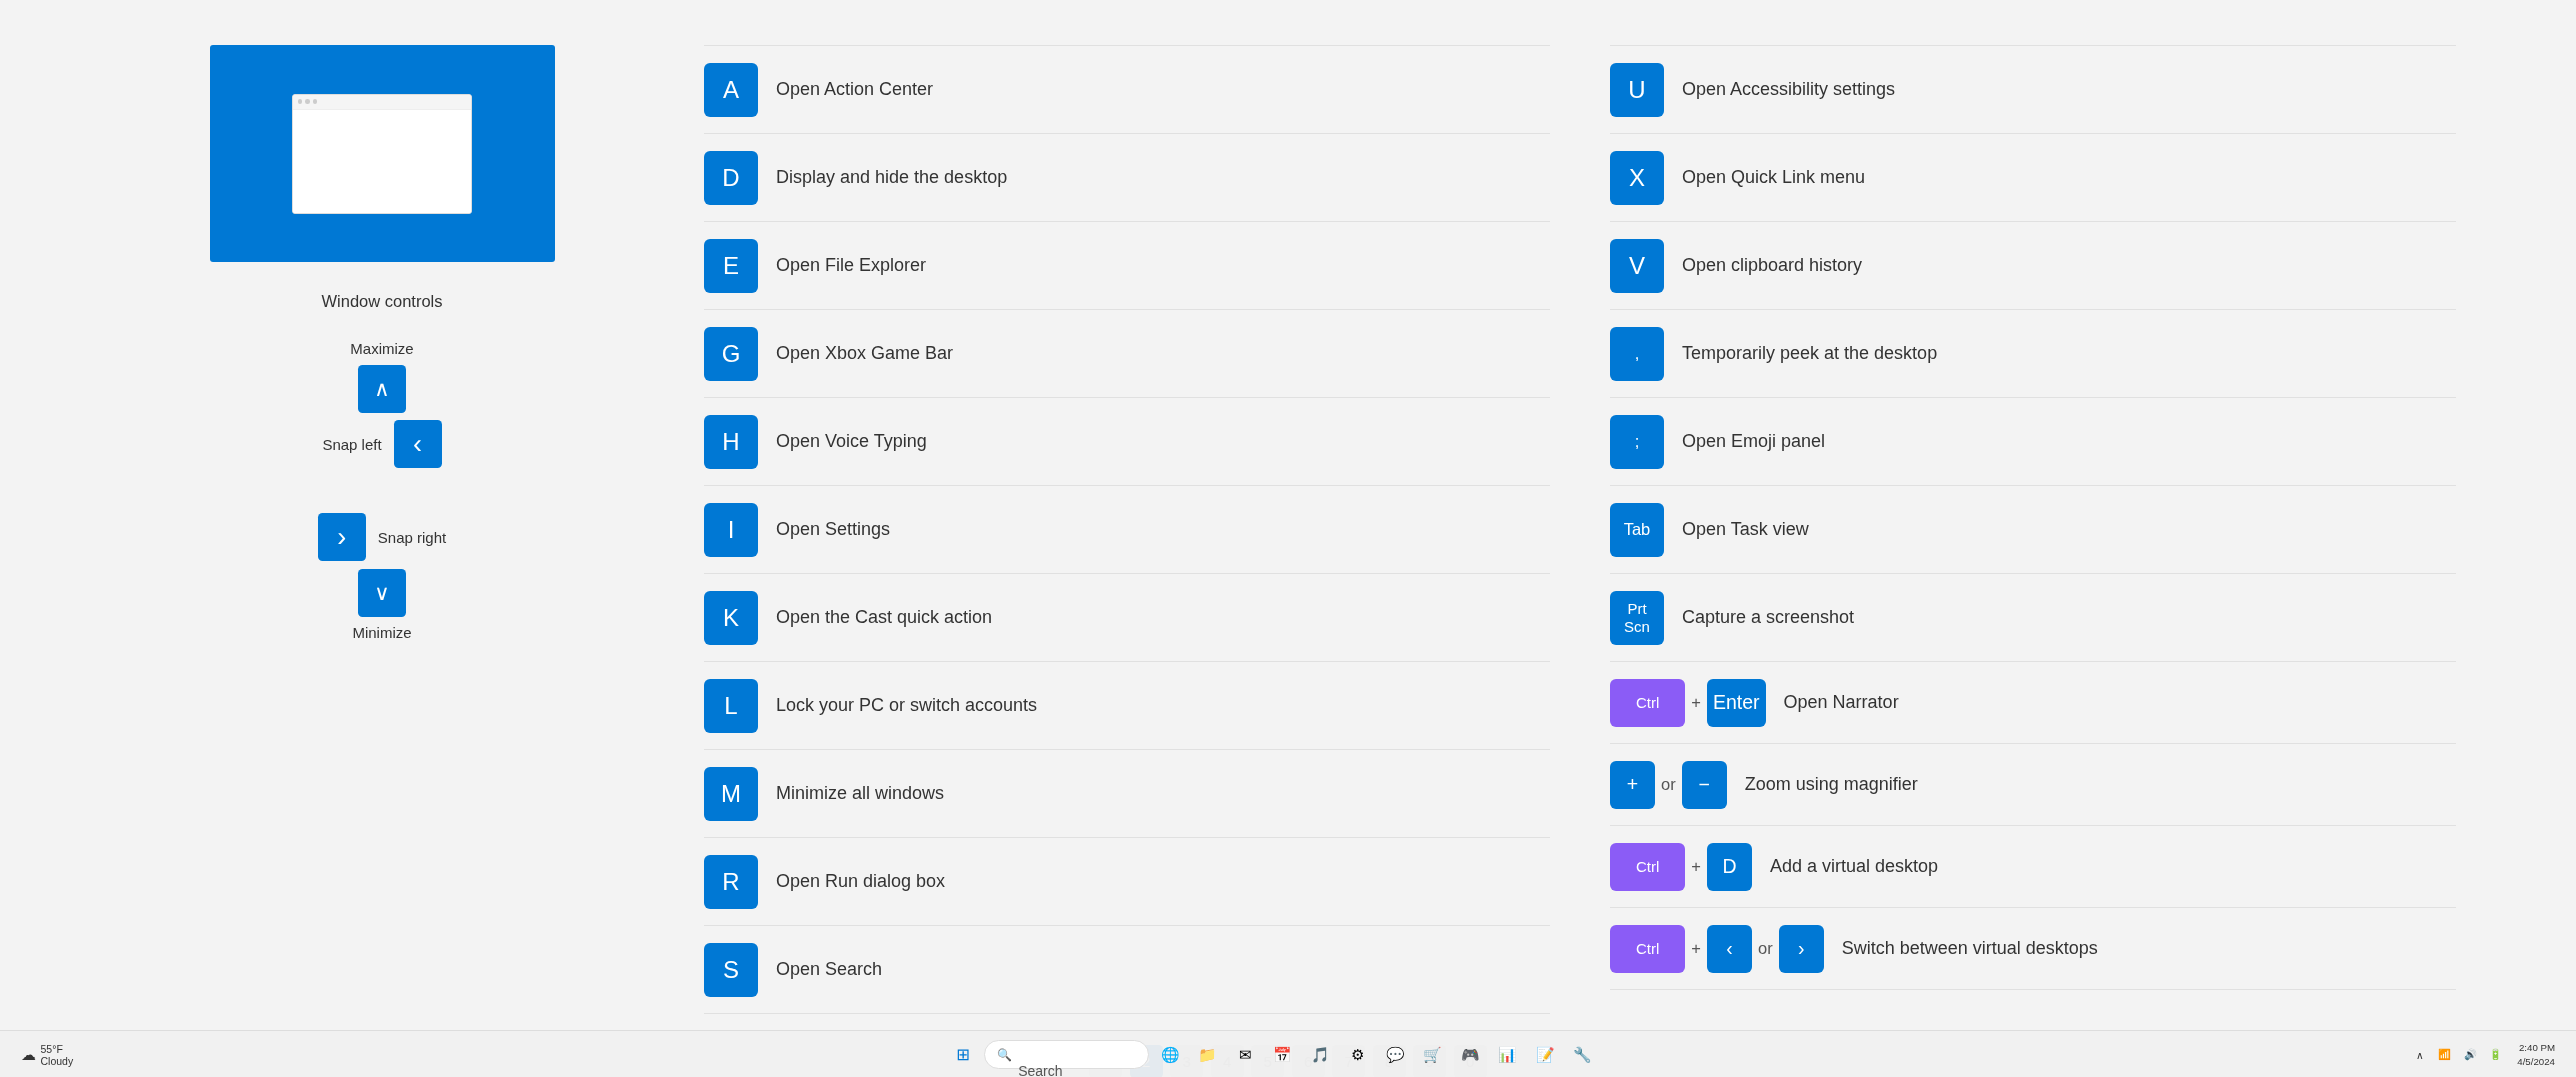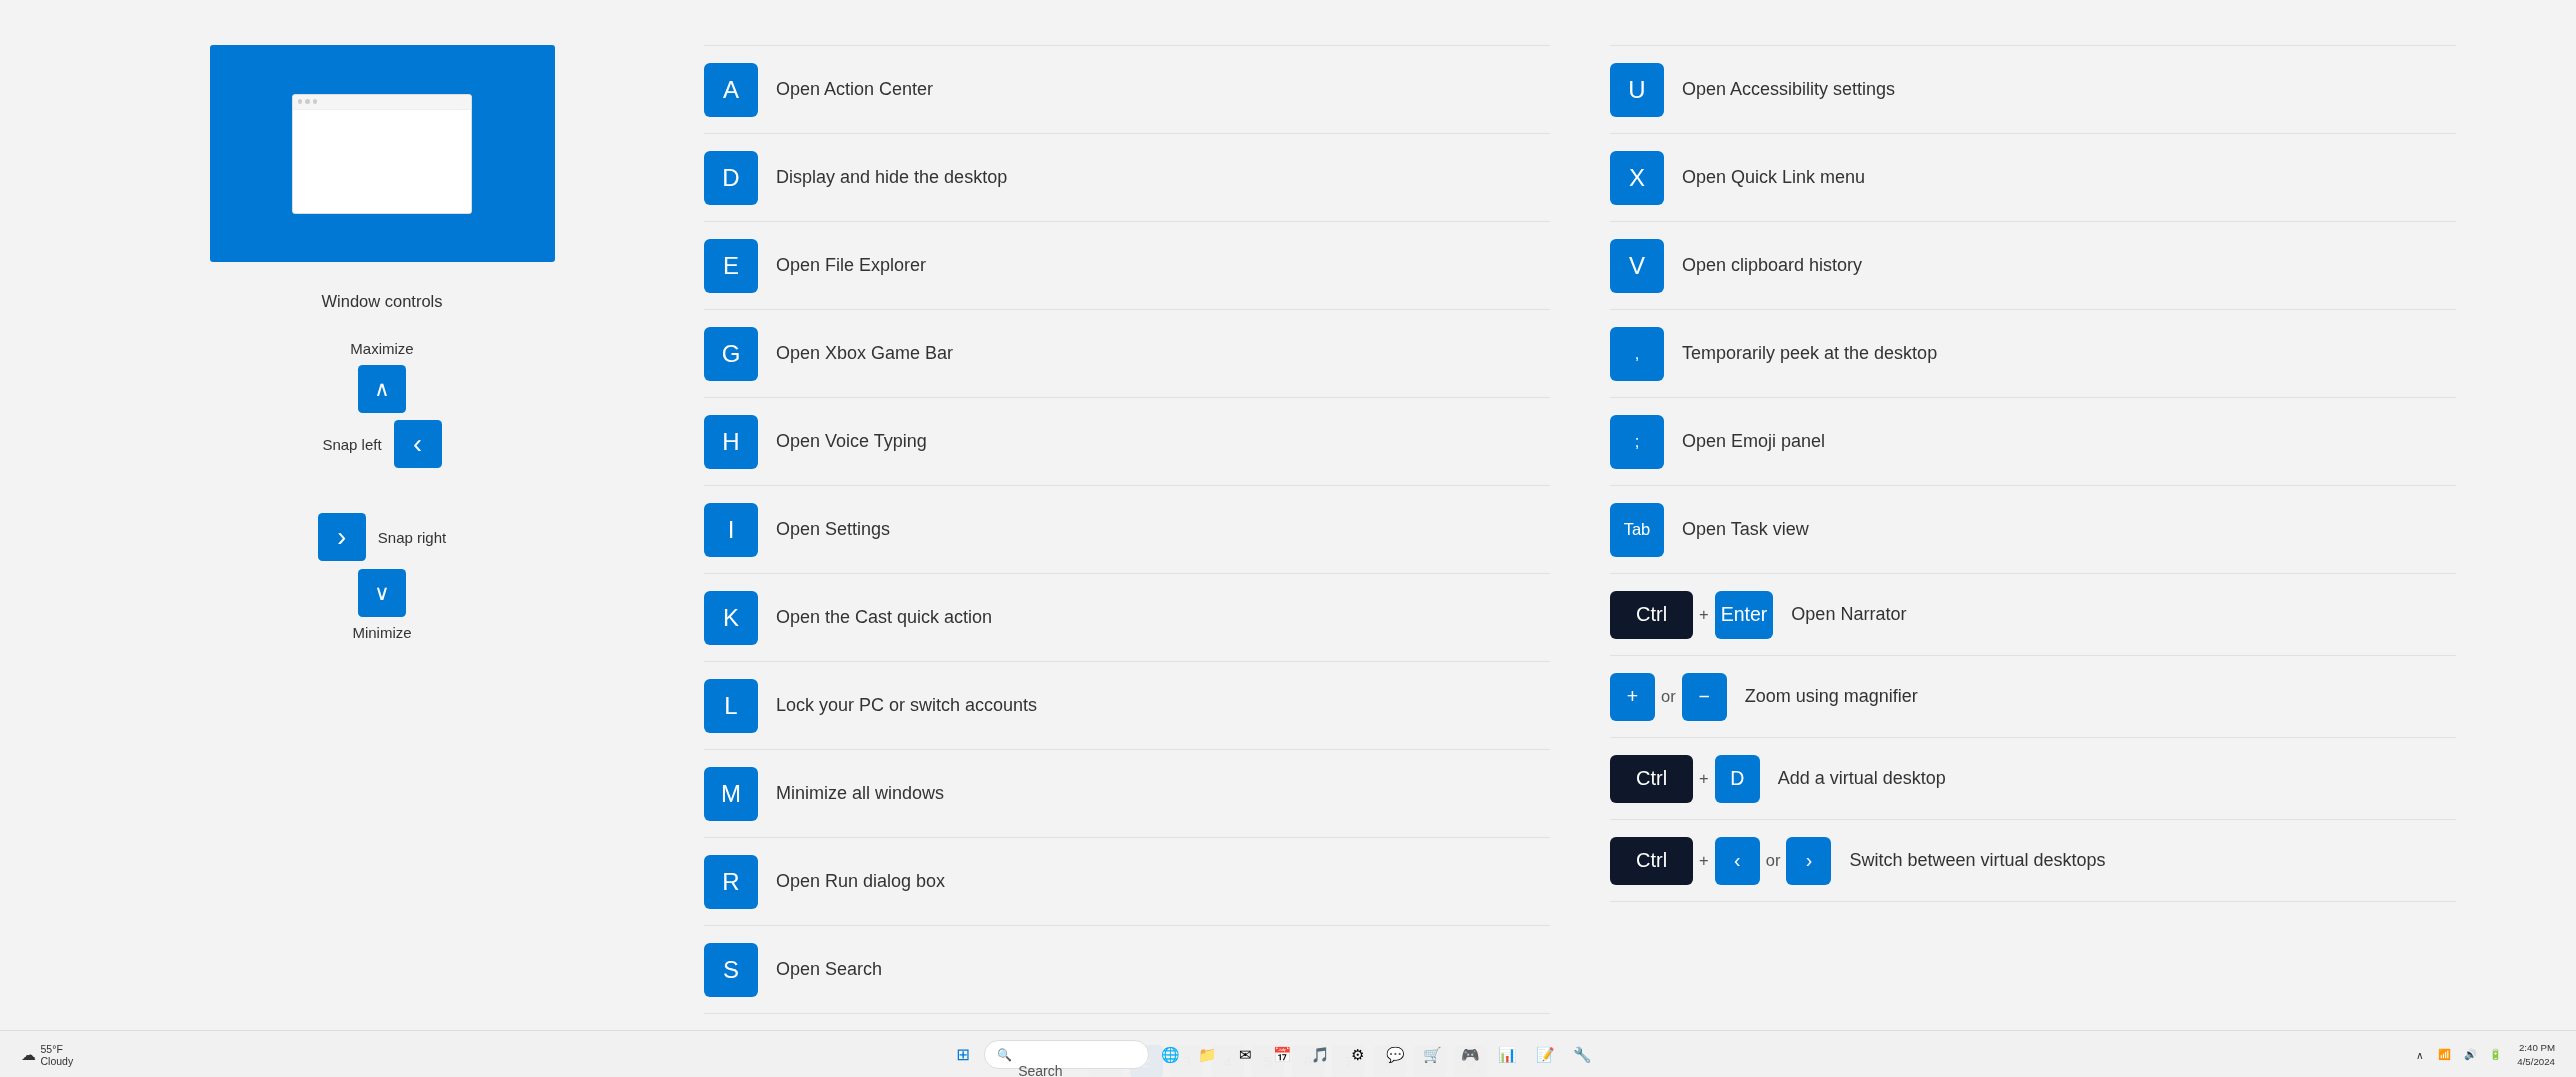--- a/index.html
+++ b/index.html
@@ -219,27 +219,27 @@
       color: white;
       font-size: 19.5px;
       font-weight: 500;
       flex-shrink: 0;
       padding: 0 6px;
     }
 
     .key-badge-ctrl {
       min-width: 67px;
       height: 48px;
-      background: #0f172a;
+      background: #8b5cf6;
       border-radius: 6px;
       display: flex;
       align-items: center;
       justify-content: center;
       color: white;
-      font-size: 20px;
+      font-size: 15px;
       font-weight: 500;
       flex-shrink: 0;
       padding: 0 26px;
     }
 
     
     .pagination {
       display: flex;
       justify-content: center;
       align-items: center;
@@ -512,20 +512,27 @@
       </div>
       <div class="shortcut-row">
         <div class="key-badge small-text">;</div>
         <div class="shortcut-desc">Open Emoji panel</div>
       </div>
       <div class="shortcut-row">
         <div class="key-badge small-text">Tab</div>
         <div class="shortcut-desc">Open Task view</div>
       </div>
       <div class="shortcut-row">
+        <div class="key-badge multi">
+            <span>Prt</span>
+            <span>Scn</span>
+          </div>
+        <div class="shortcut-desc">Capture a screenshot</div>
+      </div>
+      <div class="shortcut-row">
         <div class="key-combo">
           <div class="key-badge-ctrl">Ctrl</div>
           <div class="key-combo-text">+</div>
           <div class="key-badge-sm">Enter</div>
         </div>
         <div class="shortcut-desc">Open Narrator</div>
       </div>
       <div class="shortcut-row">
         <div class="key-combo">
           <div class="key-badge-sm">+</div>

